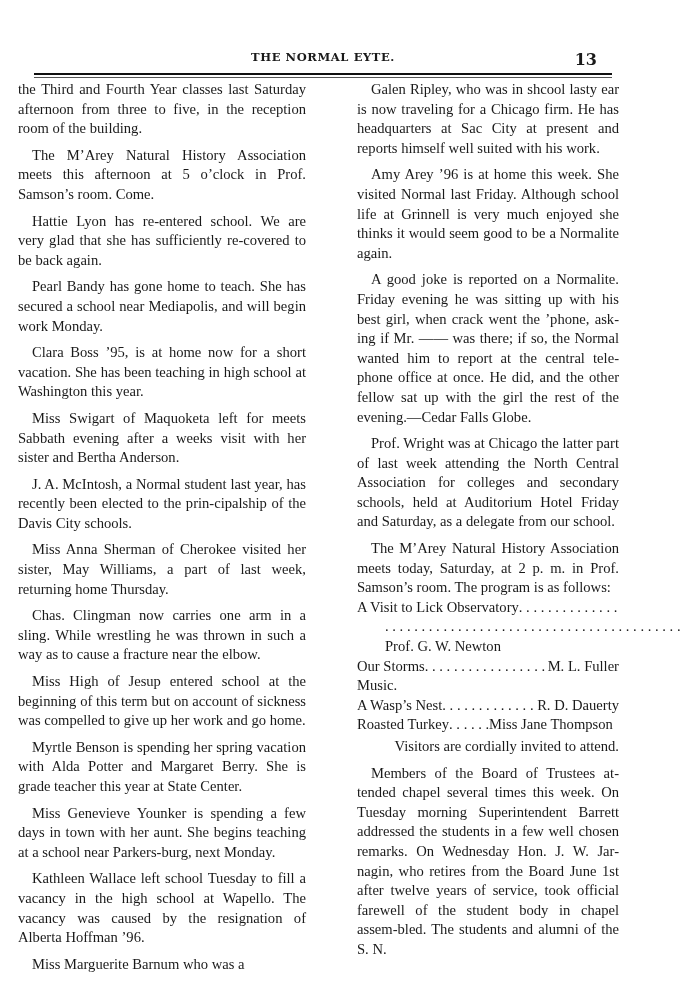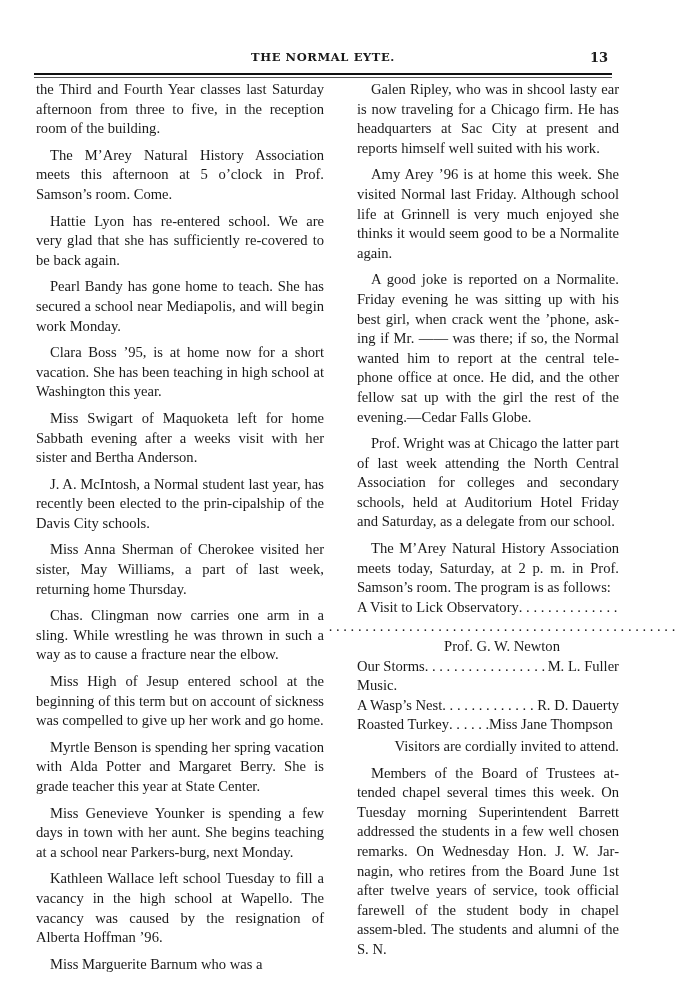--- a/index.html
+++ b/index.html
@@ -1,33 +1,33 @@
 <!DOCTYPE html>
 <html><head>
   <meta charset="utf-8">
   <style>
     html, body { margin: 0; padding: 0; background: #ffffff; }
     body { width: 680px; height: 1000px; position: relative; overflow: hidden; color: #1a1a1a; }
     .page { position: absolute; left: 0; top: 0; width: 545px; height: 1000px; }
     .header { position: absolute; top: 50px; left: 34px; width: 578px; height: 20px; }
     .header-title { position: absolute; left: 0; width: 100%; text-align: center; top: 0;
       font-family: "DejaVu Serif", serif; font-weight: bold; font-size: 11.5px; letter-spacing: 0.6px; }
-    .page-number { position: absolute; right: 4px; top: 0;
-      font-family: "DejaVu Serif", serif; font-weight: bold; font-size: 13px; }
+    .page-number { position: absolute; right: 15px; top: 0;
+      font-family: "DejaVu Serif", serif; font-weight: bold; font-size: 16px; }
     .rule { position: absolute; left: 34px; width: 578px; background: #111; }
     .rule.thick { top: 73px; height: 2px; }
     .rule.thin { top: 77px; height: 1px; background: #555; }
     .col { position: absolute; top: 80px; font-family: "Liberation Serif", serif; font-size: 14.6px;
       line-height: 19.6px; text-align: justify; }
-    .col.left { left: 36px; width: 288px; }
+    .col.left { left: 18px; width: 288px; }
     .col.right { left: 357px; width: 262px; }
     .col p { margin: 0 0 7px 0; text-indent: 14px; hyphens: manual; }
     .col p.cont { text-indent: 0; }
     .program { margin: 0 0 2px 0; }
-    .prog-line { display: flex; align-items: center; white-space: nowrap; text-indent: 0; }
+    .prog-line { display: flex; align-items: flex-start; white-space: nowrap; text-indent: 0; }
     .prog-line .leader { flex: 1; overflow: hidden; letter-spacing: 2px; }
     .prog-line .leader::after { content: ". . . . . . . . . . . . . . . . . . . . . . . . . . . . . . . . . . . . . . . . . . . . . . . ."; letter-spacing: 0; }
     .prog-center { text-align: left; text-indent: 0; }
     .visitors { text-align: right; text-indent: 0 !important; margin: 0 0 7px 0; }
   </style>
 </head>
 <body>
 
 <div class="page">
   <div class="header">
@@ -36,21 +36,21 @@
   </div>
   <div class="rule thick"></div>
   <div class="rule thin"></div>
 
   <div class="col left">
     <p class="cont">the Third and Fourth Year classes last Saturday afternoon from three to five, in the reception room of the building.</p>
     <p>The M’Arey Natural History Association meets this afternoon at 5 o’clock in Prof. Samson’s room.   Come.</p>
     <p>Hattie Lyon has re-entered school.  We are very glad that she has sufficiently re-covered to be back again.</p>
     <p>Pearl Bandy has gone home to teach. She has secured a school near Mediapolis, and will begin work Monday.</p>
     <p>Clara Boss ’95, is at home now for a short vacation.  She has been teaching in high school at Washington this year.</p>
-    <p>Miss Swigart of Maquoketa left for home Sabbath evening after a weeks visit with her sister and Bertha Anderson.</p>
+    <p>Miss Swigart of Maquoketa left for meets Sabbath evening after a weeks visit with her sister and Bertha Anderson.</p>
     <p>J. A. McIntosh, a Normal student last year, has recently been elected to the prin-cipalship of the Davis City schools.</p>
     <p>Miss Anna Sherman of Cherokee visited her sister, May Williams, a part of last week, returning home Thursday.</p>
     <p>Chas. Clingman now carries one arm in a sling.  While wrestling he was thrown in such a way as to cause a fracture near the elbow.</p>
     <p>Miss High of Jesup entered school at the beginning of this term but on account of sickness was compelled to give up her work and go home.</p>
     <p>Myrtle Benson is spending her spring vacation with Alda Potter and Margaret Berry.  She is grade teacher this year at State Center.</p>
     <p>Miss Genevieve Younker is spending a few days in town with her aunt.  She begins teaching at a school near Parkers-burg, next Monday.</p>
     <p>Kathleen Wallace left school Tuesday to fill a vacancy in the high school at Wapello. The vacancy was caused by the resignation of Alberta Hoffman ’96.</p>
     <p>Miss Marguerite Barnum who was a</p>
   </div>
 

